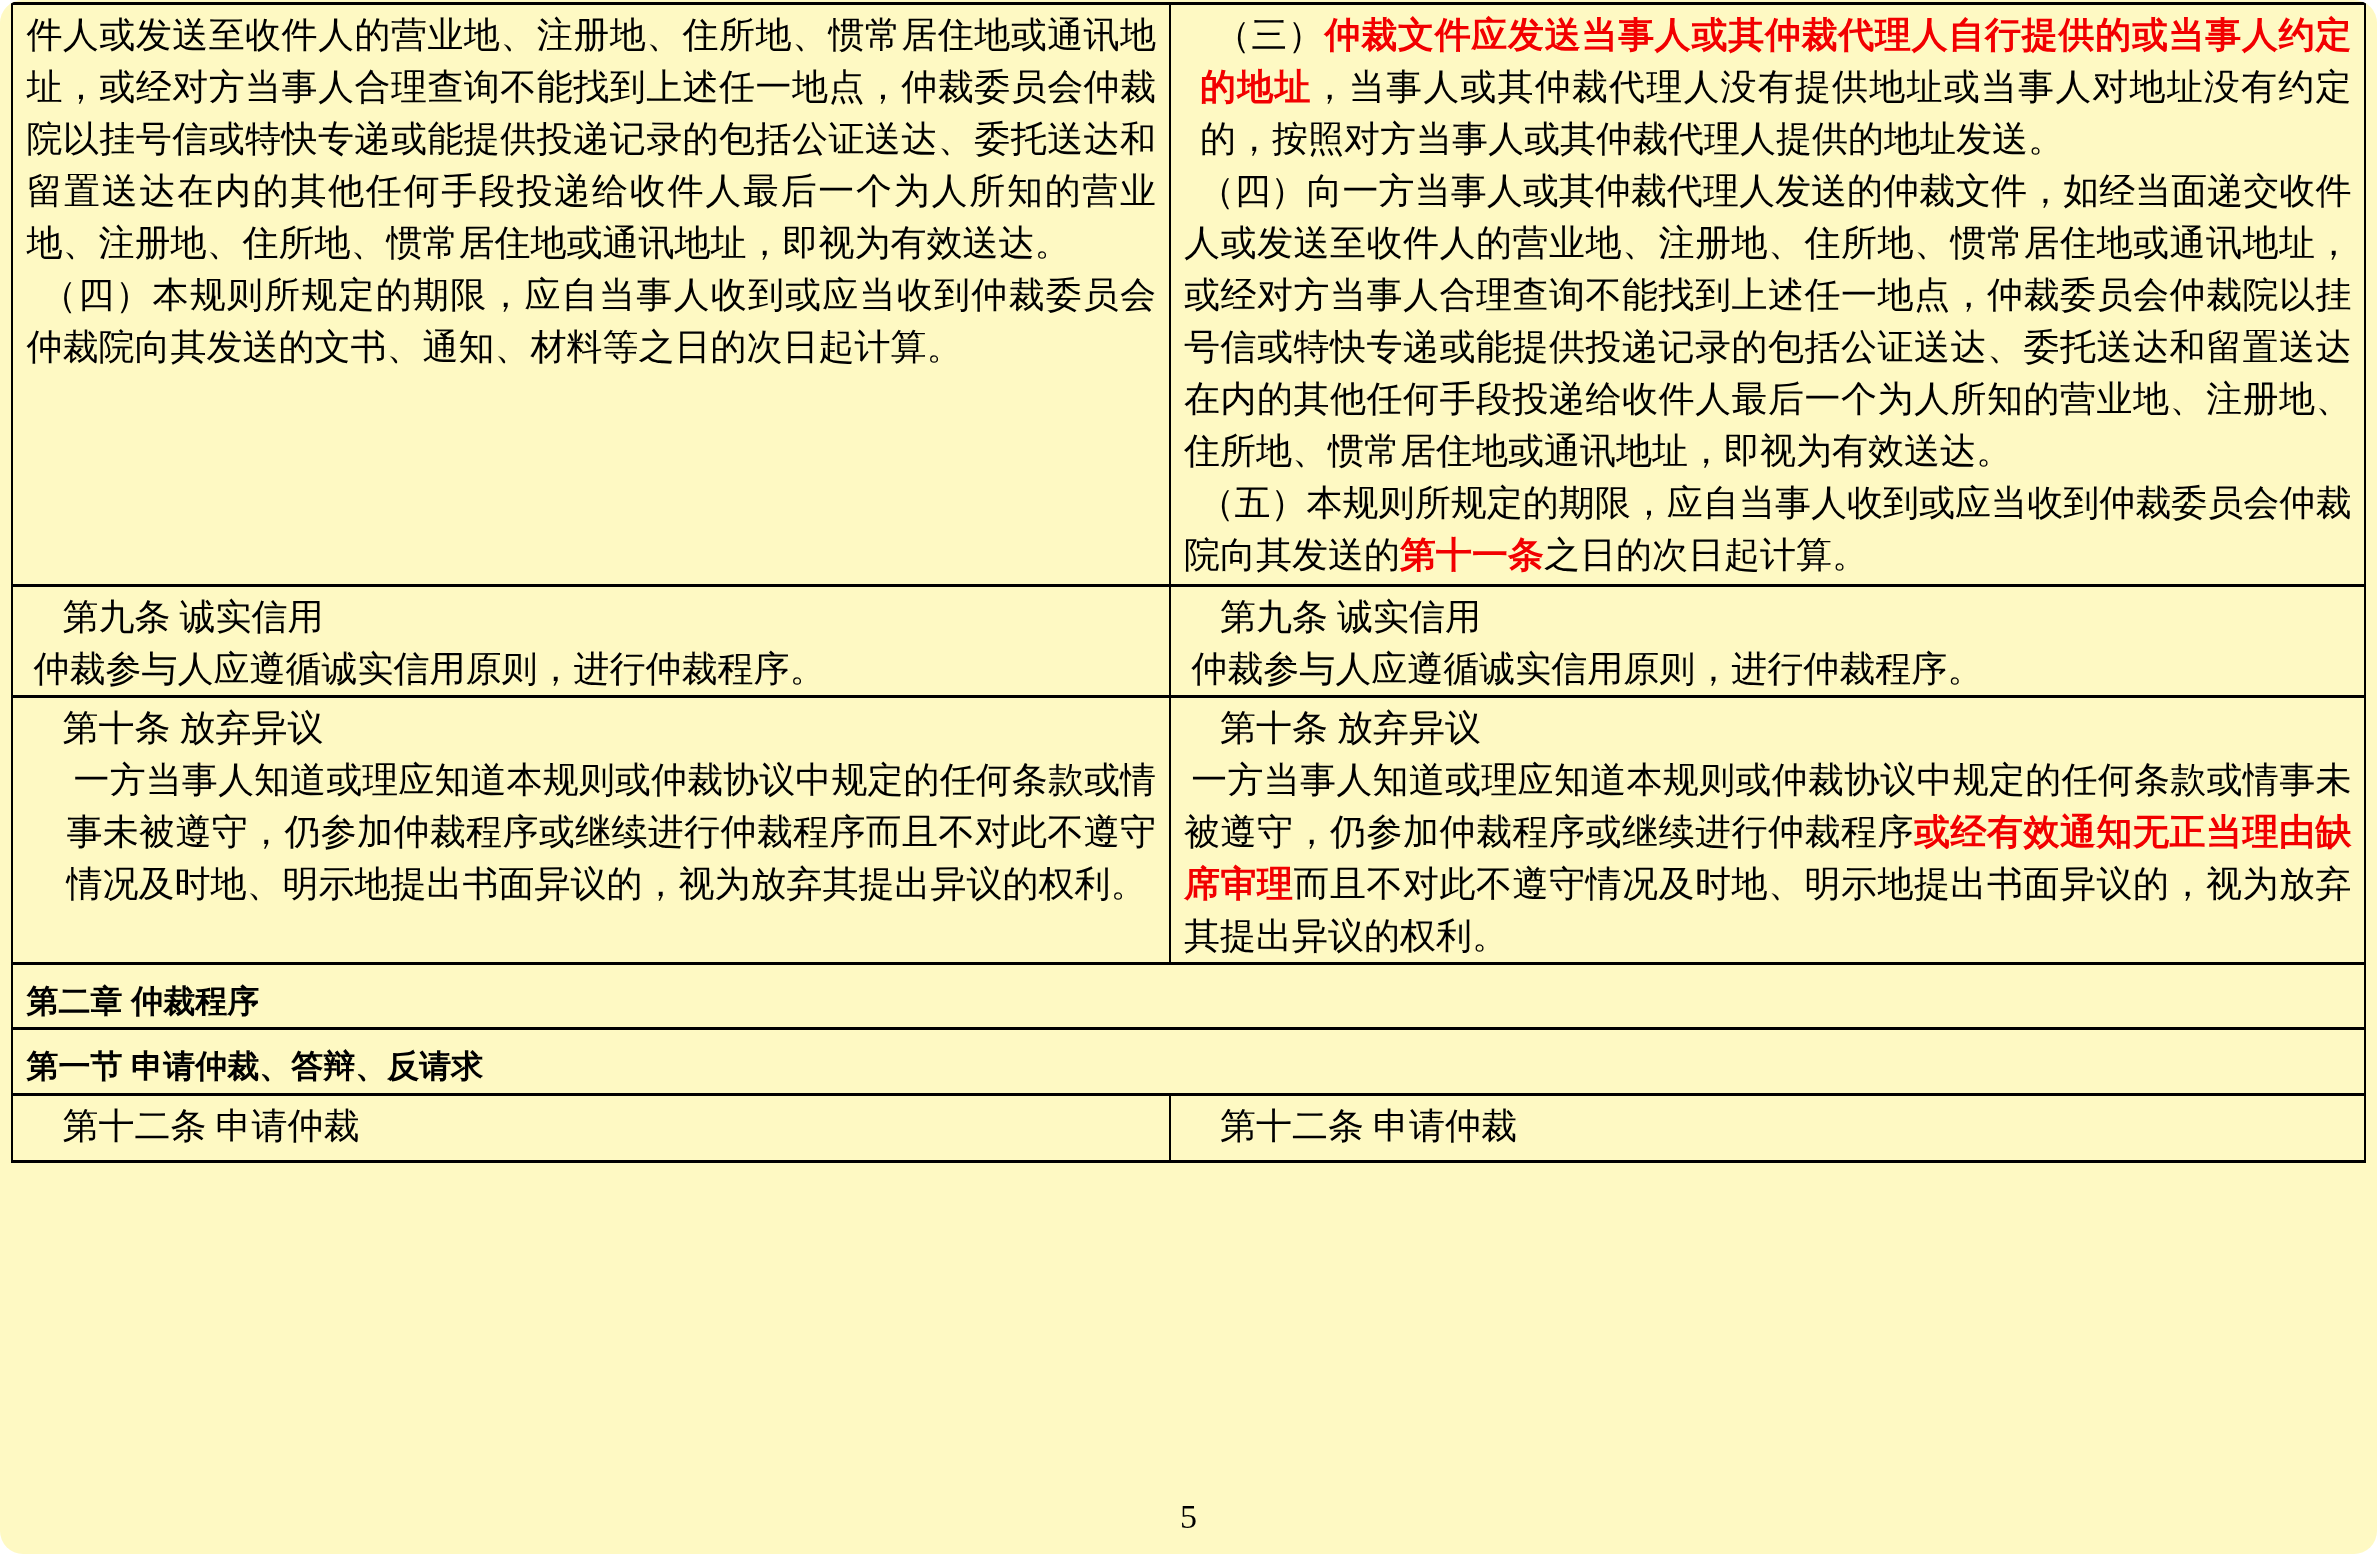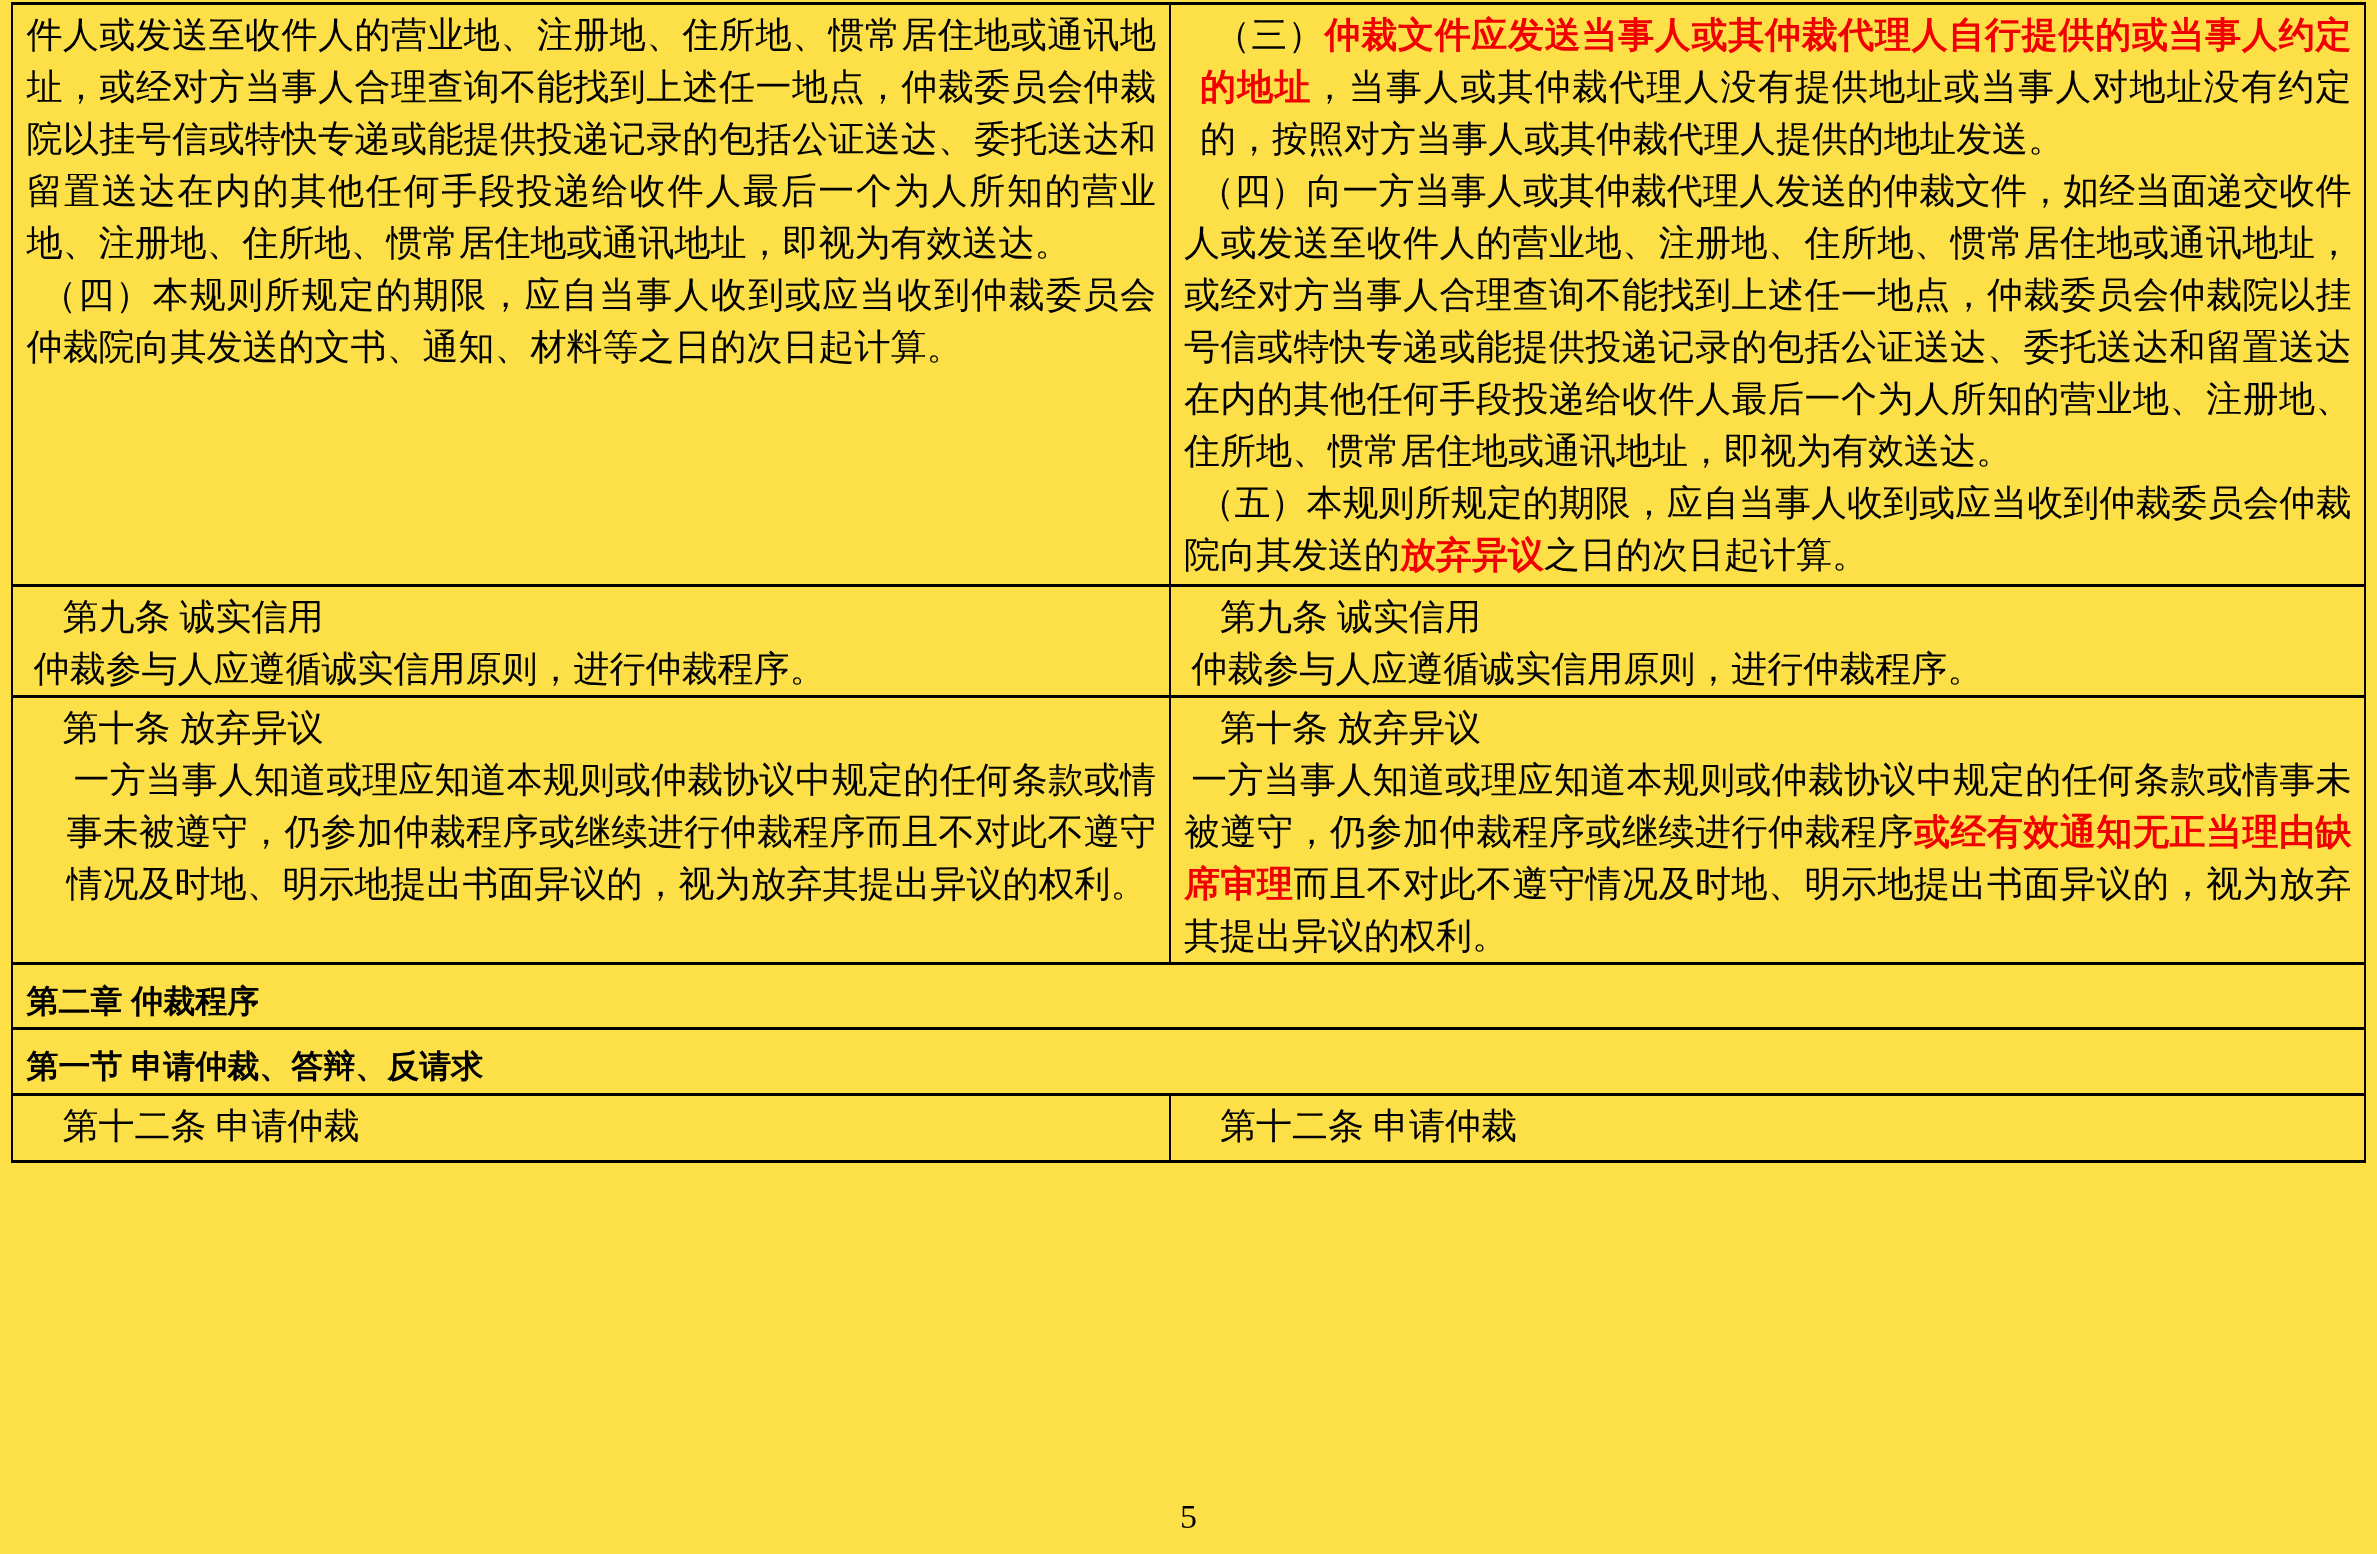--- a/index.html
+++ b/index.html
@@ -1,21 +1,22 @@
 <!DOCTYPE html>
 <html style="--red: #f20000; --ink: #000000; --line: #000000;font-size:13px"><head>
 <meta charset="utf-8">
 <style>
   :root { --red:#f20000; --ink:#000000; --line:#000000; }
   * { box-sizing:border-box; }
   html,body { margin:0; padding:0; background:#ffffff; }
   .page {
-    position:relative; width:2377px; height:1554px; background:#fde047;
+    position:relative; width:2377px; height:1554px; background:#fef9c3;
     color:var(--ink); font-family:"Liberation Serif","DejaVu Serif",serif;
     overflow:hidden;
+    border-radius:23px;
   }
   table.cmp {
     position:absolute; left:11.4px; top:1.6px; width:2355px;
     border-collapse:collapse; table-layout:fixed;
     font-size:36px; line-height:52px;
   }
   table.cmp, table.cmp td { border:2.5px solid var(--line); }
   table.cmp tr { border-top:3.3px solid var(--line); border-bottom:3.3px solid var(--line); }
   td { vertical-align:top; padding:4.1px 13px 0 13px; }
   td.left  { width:49.2%; }
@@ -48,21 +49,21 @@
   <table class="cmp">
     <tbody>
         <tr class="r0">
           <td class="left">
             <p class="para" style="text-indent: 0em;"><span>件人或发送至收件人的营业地、注册地、住所地、惯常居住地或通讯地址，或经对方当事人合理查询不能找到上述任一地点，仲裁委员会仲裁院以挂号信或特快专递或能提供投递记录的包括公证送达、委托送达和留置送达在内的其他任何手段投递给收件人最后一个为人所知的营业地、注册地、住所地、惯常居住地或通讯地址，即视为有效送达。</span></p>
             <p class="para" style="text-indent: 0.4em;"><span>（四）本规则所规定的期限，应自当事人收到或应当收到仲裁委员会仲裁院向其发送的文书、通知、材料等之日的次日起计算。</span></p>
           </td>
           <td class="right">
             <p class="para" style="text-indent: 0.4em; margin-left: 16px;"><span>（三）</span><span class="red">仲裁文件应发送当事人或其仲裁代理人自行提供的或当事人约定的地址</span><span>，当事人或其仲裁代理人没有提供地址或当事人对地址没有约定的，按照对方当事人或其仲裁代理人提供的地址发送。</span></p>
             <p class="para" style="text-indent: 0.4em;"><span>（四）向一方当事人或其仲裁代理人发送的仲裁文件，如经当面递交收件人或发送至收件人的营业地、注册地、住所地、惯常居住地或通讯地址，或经对方当事人合理查询不能找到上述任一地点，仲裁委员会仲裁院以挂号信或特快专递或能提供投递记录的包括公证送达、委托送达和留置送达在内的其他任何手段投递给收件人最后一个为人所知的营业地、注册地、住所地、惯常居住地或通讯地址，即视为有效送达。</span></p>
-            <p class="para" style="text-indent: 0.4em;"><span>（五）本规则所规定的期限，应自当事人收到或应当收到仲裁委员会仲裁院向其发送的</span><span class="red">放弃异议</span><span>之日的次日起计算。</span></p>
+            <p class="para" style="text-indent: 0.4em;"><span>（五）本规则所规定的期限，应自当事人收到或应当收到仲裁委员会仲裁院向其发送的</span><span class="red">第十一条</span><span>之日的次日起计算。</span></p>
           </td>
         </tr>
         <tr class="r1">
           <td class="left">
             <p class="para" style="text-indent: 1em;"><span>第九条 诚实信用</span></p>
             <p class="para" style="text-indent: 0.2em;"><span>仲裁参与人应遵循诚实信用原则，进行仲裁程序。</span></p>
           </td>
           <td class="right">
             <p class="para" style="text-indent: 1em;"><span>第九条 诚实信用</span></p>
             <p class="para" style="text-indent: 0.2em;"><span>仲裁参与人应遵循诚实信用原则，进行仲裁程序。</span></p>

